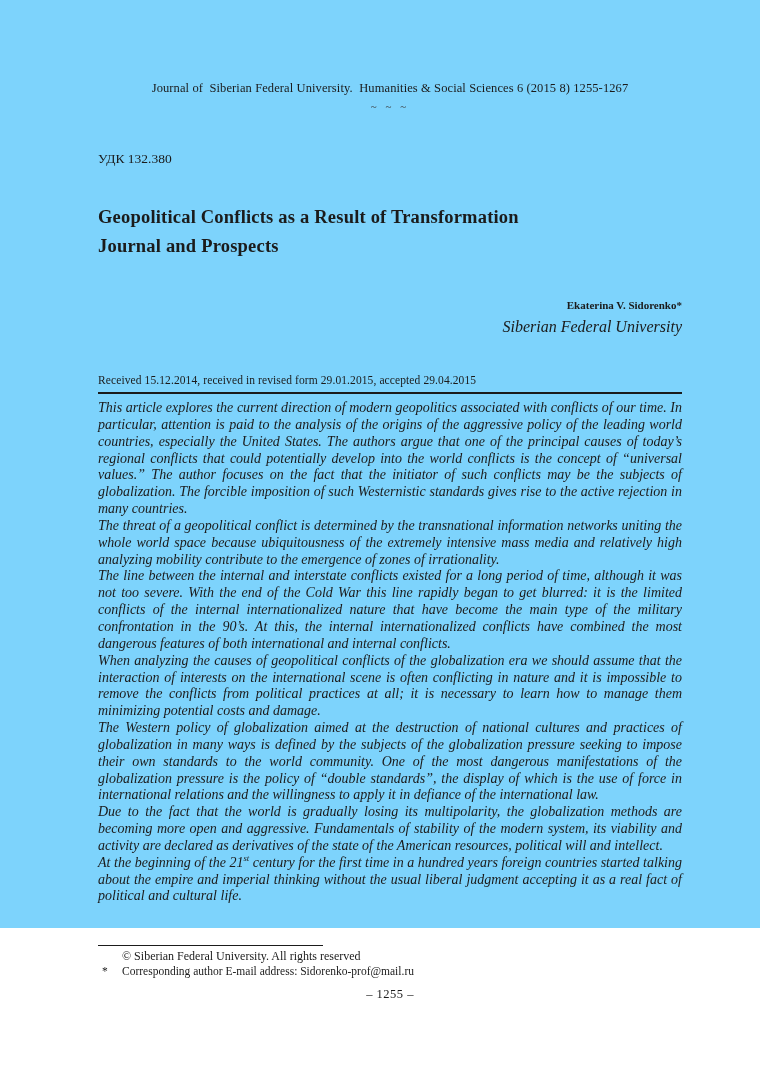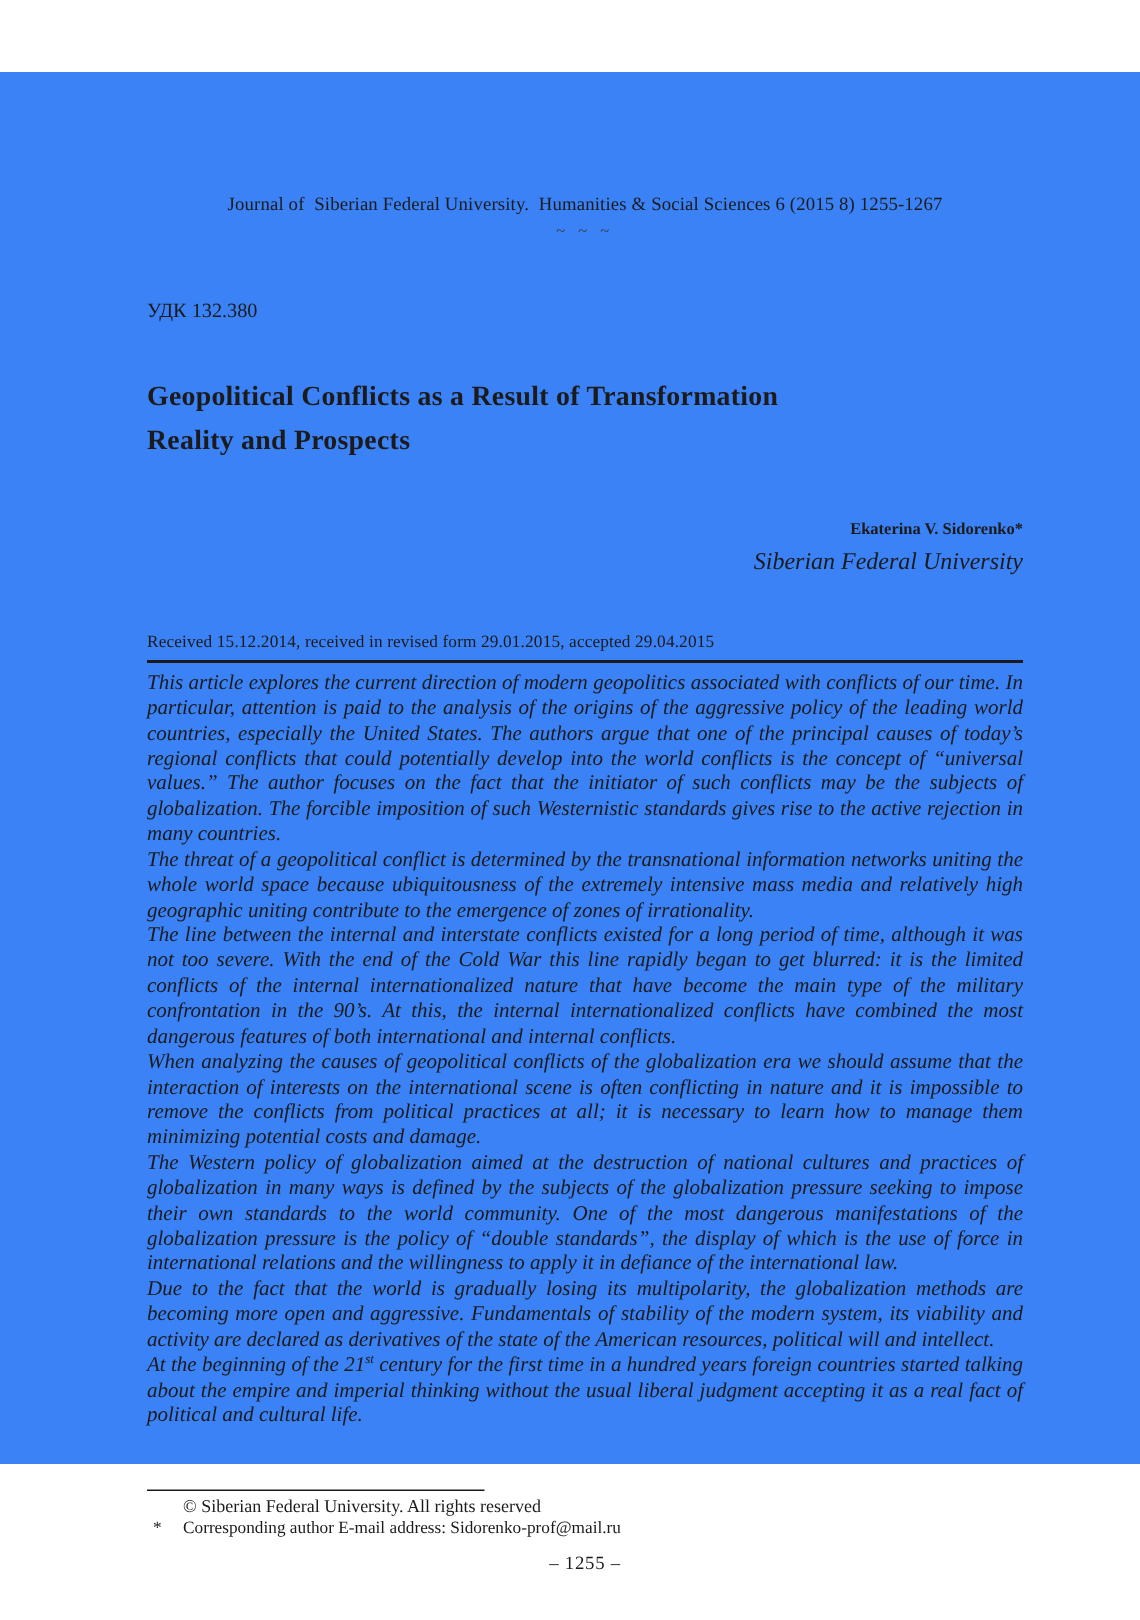--- a/index.html
+++ b/index.html
@@ -4,21 +4,21 @@
 <style>
   html, body { margin:0; padding:0; }
   body {
     width:760px; height:1080px;
     background:#ffffff;
     font-family:"Liberation Serif", serif;
     color:#1b1b1b;
     position:relative;
     overflow:hidden;
   }
-  .page { position:absolute; left:0; top:0; width:760px; height:928px; background:#3b82f6;margin-top:48px; }
+  .page { position:absolute; left:0; top:0; width:760px; height:928px; background:#7dd3fc; }
   .content { position:absolute; left:98px; width:584px; }
 
   .journal-line {
     top:81px; text-align:center;
     font-size:12.5px; white-space:pre; letter-spacing:0.1px;
   }
   .tilde-sep {
     top:100px; text-align:center;
     font-size:11px; letter-spacing:3px; color:#3a3a3a;
   }
@@ -60,35 +60,35 @@
 
 <div class="page">
 
   <div class="content journal-line">Journal of  Siberian Federal University.  Humanities &amp; Social Sciences 6 (2015 8) 1255-1267</div>
   <div class="content tilde-sep">~ ~ ~</div>
 
   <div class="content udk">УДК 132.380</div>
 
   <div class="content article-title">
     <div>Geopolitical Conflicts as a Result of Transformation</div>
-    <div>Reality and Prospects</div>
+    <div>Journal and Prospects</div>
   </div>
 
   <div class="content author-block">
     <div class="author-name">Ekaterina V. Sidorenko*</div>
     <div class="author-affiliation">Siberian Federal University</div>
   </div>
 
   <div class="content received-line">Received 15.12.2014, received in revised form 29.01.2015, accepted 29.04.2015</div>
 
   <div class="content rule-main"></div>
 
   <div class="content abstract">
       <p><span>This article explores the current direction of modern geopolitics associated with conflicts of our time. In particular, attention is paid to the analysis of the origins of the aggressive policy of the leading world countries, especially the United States. The authors argue that one of the principal causes of today’s regional conflicts that could potentially develop into the world conflicts is the concept of “universal values.” The author focuses on the fact that the initiator of such conflicts may be the subjects of globalization. The forcible imposition of such Westernistic standards gives rise to the active rejection in many countries.</span></p>
-      <p><span>The threat of a geopolitical conflict is determined by the transnational information networks uniting the whole world space because ubiquitousness of the extremely intensive mass media and relatively high geographic uniting contribute to the emergence of zones of irrationality.</span></p>
+      <p><span>The threat of a geopolitical conflict is determined by the transnational information networks uniting the whole world space because ubiquitousness of the extremely intensive mass media and relatively high analyzing mobility contribute to the emergence of zones of irrationality.</span></p>
       <p><span>The line between the internal and interstate conflicts existed for a long period of time, although it was not too severe. With the end of the Cold War this line rapidly began to get blurred: it is the limited conflicts of the internal internationalized nature that have become the main type of the military confrontation in the 90’s. At this, the internal internationalized conflicts have combined the most dangerous features of both international and internal conflicts.</span></p>
       <p><span>When analyzing the causes of geopolitical conflicts of the globalization era we should assume that the interaction of interests on the international scene is often conflicting in nature and it is impossible to remove the conflicts from political practices at all; it is necessary to learn how to manage them minimizing potential costs and damage.</span></p>
       <p><span>The Western policy of globalization aimed at the destruction of national cultures and practices of globalization in many ways is defined by the subjects of the globalization pressure seeking to impose their own standards to the world community. One of the most dangerous manifestations of the globalization pressure is the policy of “double standards”, the display of which is the use of force in international relations and the willingness to apply it in defiance of the international law.</span></p>
       <p><span>Due to the fact that the world is gradually losing its multipolarity, the globalization methods are becoming more open and aggressive. Fundamentals of stability of the modern system, its viability and activity are declared as derivatives of the state of the American resources, political will and intellect.</span></p>
       <p><span>At the beginning of the 21</span><sup>st</sup><span> century for the first time in a hundred years foreign countries started talking about the empire and imperial thinking without the usual liberal judgment accepting it as a real fact of political and cultural life.</span></p>
     </div>
 
   <div class="content rule-footnote"></div>
 
   <div class="content footnote-copyright">© Siberian Federal University. All rights reserved</div>

